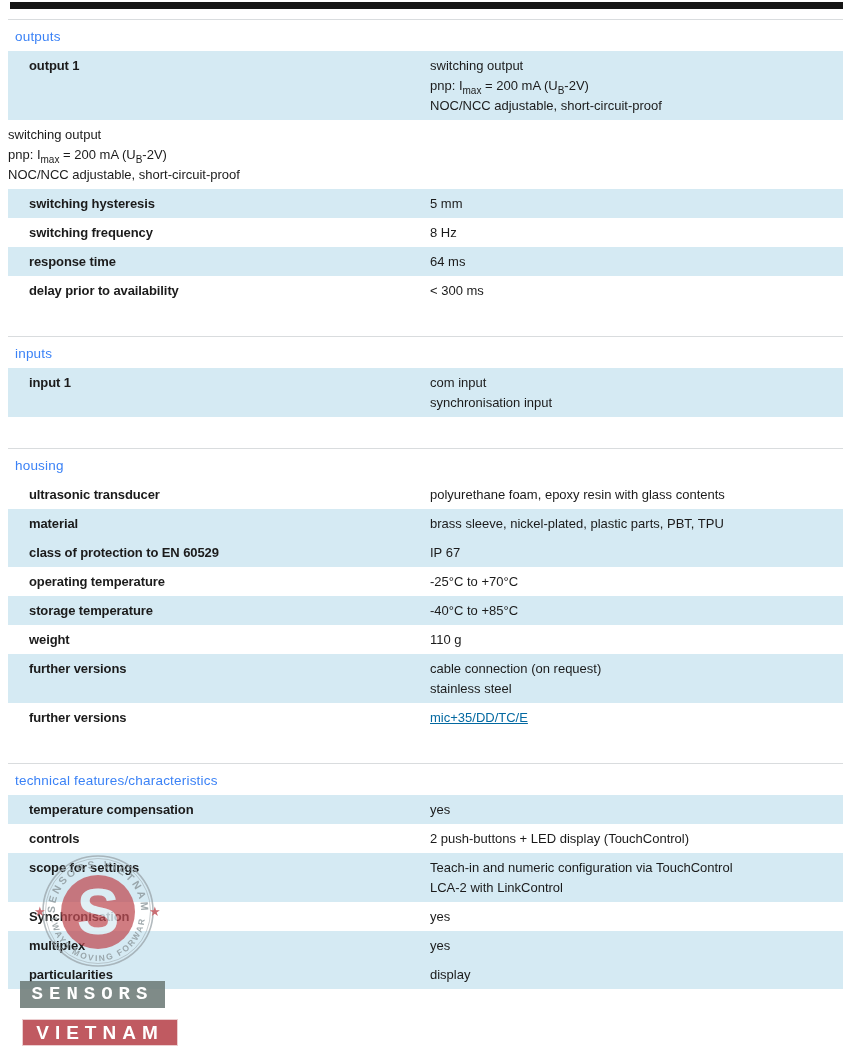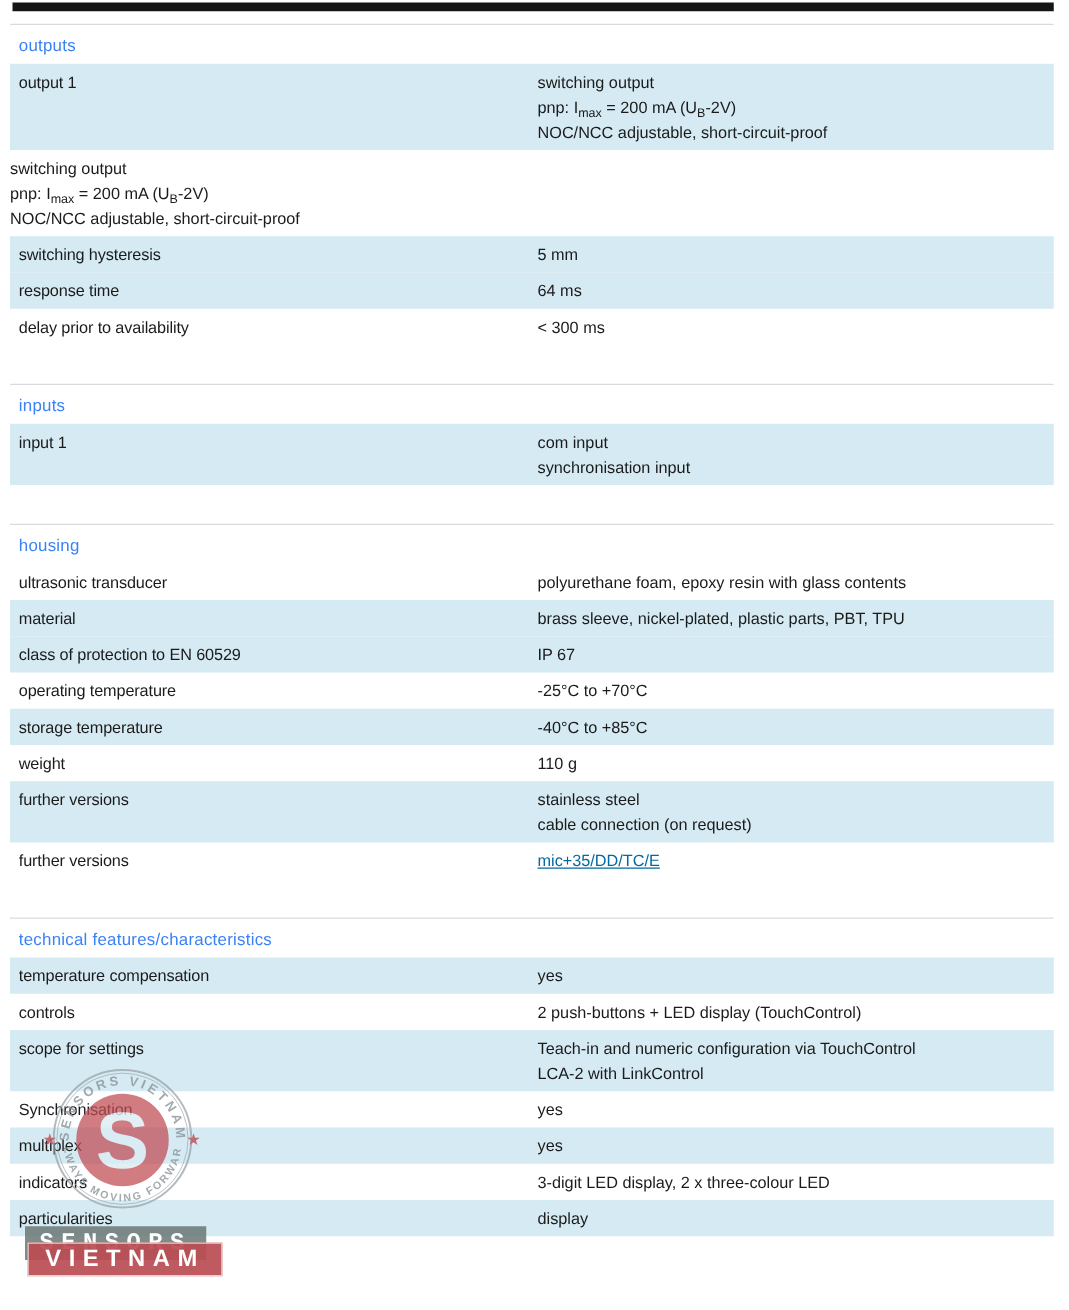--- a/index.html
+++ b/index.html
@@ -40,22 +40,22 @@
     display: flex;
     min-height: 29px;
     padding: 5px 0 4px 0;
     font-size: 13px;
     line-height: 20px;
   }
   .row.shaded { background: #d5eaf3; }
   .row-label {
     width: 422px;
     flex: 0 0 422px;
-    padding-left: 7px;
-    font-weight: 400;
+    padding-left: 21px;
+    font-weight: 700;
     letter-spacing: -0.1px;
   }
   .row-value { flex: 1; font-weight: 400; }
   .row-value sub { font-size: 10px; line-height: 0; }
 
   .spec-link {
     color: #0369a1;
     text-decoration: underline;
   }
 
@@ -81,21 +81,21 @@
     line-height: 26px;
     font-family: "Liberation Sans", sans-serif;
   }
   .wm-box-sensors {
     left: 20px; top: 146px;
     width: 145px; height: 27px;
     background: rgba(109, 123, 120, 0.88);
     font-family: Liberation Mono, monospace;
   }
   .wm-box-vietnam {
-    left: 22px; top: 159px;
+    left: 22px; top: 184px;
     width: 156px; height: 27px;
     background: rgba(187, 76, 84, 0.92);
     border: 1px solid rgba(255,255,255,0.7);
   }
 </style>
 </head>
 <body>
 
 <div class="top-bar"></div>
 
@@ -118,20 +118,26 @@
             <div>pnp: I<sub>max</sub> = 200 mA (U<sub>B</sub>-2V)</div>
             <div>NOC/NCC adjustable, short-circuit-proof</div>
           </div>
         </div>
         <div class="row shaded">
           <div class="row-label">switching hysteresis</div>
           <div class="row-value">
             <div>5 mm</div>
           </div>
         </div>
+        <div class="row">
+          <div class="row-label">switching frequency</div>
+          <div class="row-value">
+            <div>8 Hz</div>
+          </div>
+        </div>
         <div class="row shaded">
           <div class="row-label">response time</div>
           <div class="row-value">
             <div>64 ms</div>
           </div>
         </div>
         <div class="row">
           <div class="row-label">delay prior to availability</div>
           <div class="row-value">
             <div>&lt; 300 ms</div>
@@ -184,22 +190,22 @@
         </div>
         <div class="row">
           <div class="row-label">weight</div>
           <div class="row-value">
             <div>110 g</div>
           </div>
         </div>
         <div class="row shaded">
           <div class="row-label">further versions</div>
           <div class="row-value">
+            <div>cable connection (on request)</div>
             <div>stainless steel</div>
-            <div>cable connection (on request)</div>
           </div>
         </div>
         <div class="row">
           <div class="row-label">further versions</div>
           <div class="row-value">
             <div><a class="spec-link" href="#">mic+35/DD/TC/E</a></div>
           </div>
         </div>
       </div>
       <div class="section">
@@ -227,26 +233,20 @@
         <div class="row">
           <div class="row-label">Synchronisation</div>
           <div class="row-value">
             <div>yes</div>
           </div>
         </div>
         <div class="row shaded">
           <div class="row-label">multiplex</div>
           <div class="row-value">
             <div>yes</div>
-          </div>
-        </div>
-        <div class="row">
-          <div class="row-label">indicators</div>
-          <div class="row-value">
-            <div>3-digit LED display, 2 x three-colour LED</div>
           </div>
         </div>
         <div class="row shaded">
           <div class="row-label">particularities</div>
           <div class="row-value">
             <div>display</div>
           </div>
         </div>
       </div>
     </div>

